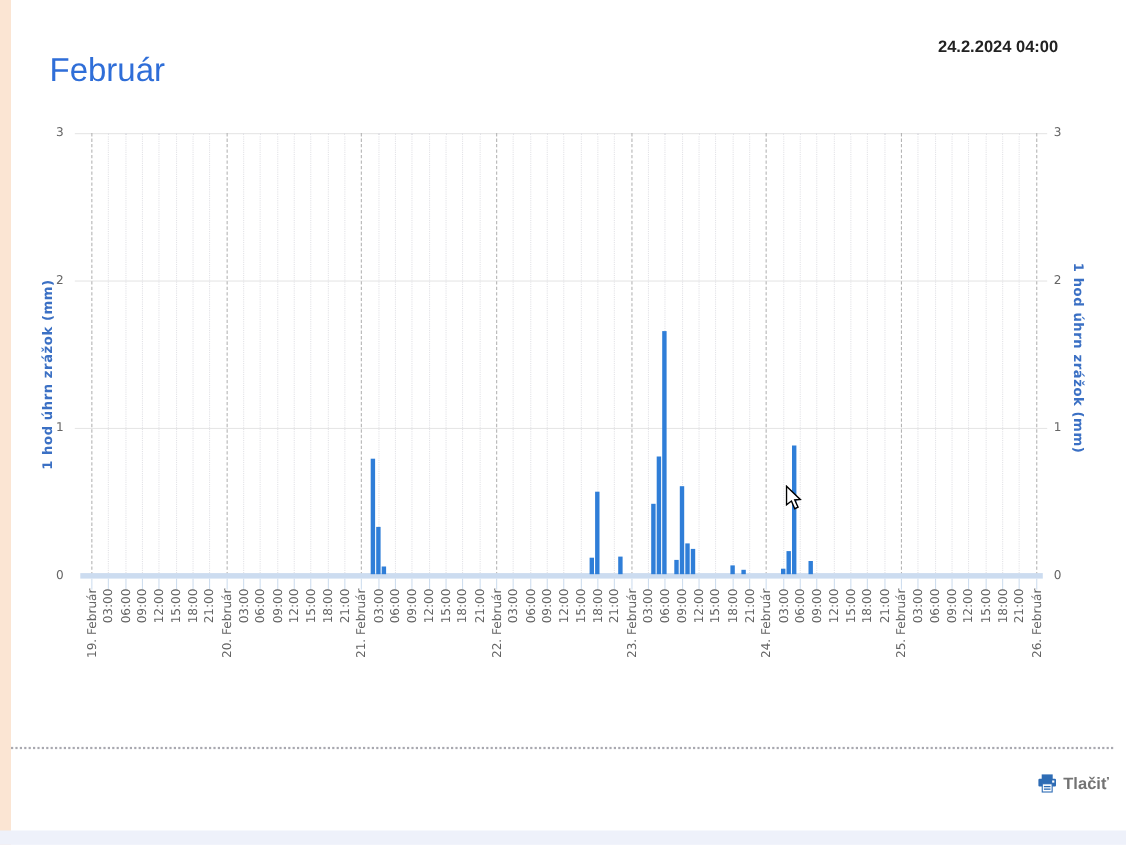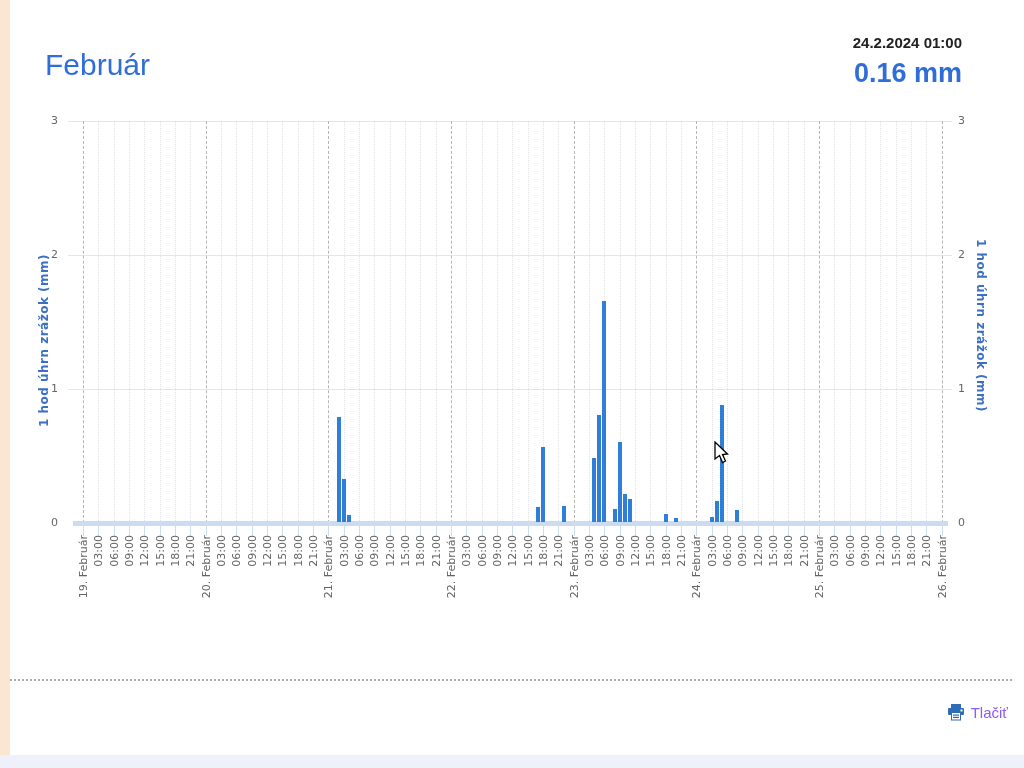--- a/index.html
+++ b/index.html
@@ -28,33 +28,32 @@
        font-size:11px;color:#646464;transform:rotate(-90deg);transform-origin:100% 0;
        white-space:nowrap;}
   .axis-title{position:absolute;width:260px;height:15px;line-height:15px;text-align:center;
        font-size:12px;color:#3b70c4;font-weight:700;letter-spacing:.5px;}
   .axis-title.left{left:-86px;top:333px;transform:rotate(-90deg);}
   .axis-title.right{left:850px;top:318px;transform:rotate(90deg);}
   .separator{position:absolute;left:10px;top:679px;width:1002px;height:0;
        border-top:2px dotted #a9a9b0;}
   .print-row{position:absolute;right:16px;top:703px;display:flex;align-items:center;
        gap:6px;cursor:pointer;pointer-events:auto;}
-  .print-label{font-family:"Liberation Sans",sans-serif;font-size:15px;font-weight:400;color:#8b5cf6;}
+  .print-label{font-family:"Liberation Sans",sans-serif;font-size:15px;font-weight:700;color:#737373;}
   .cursor{position:absolute;left:714px;top:441px;width:16px;height:24px;z-index:50;}
 </style>
 </head>
 <body>
 
 <div class="screen">
   <div class="left-strip"></div>
   <div class="bottom-strip"></div>
 
   <h1 class="page-title">Február</h1>
-  <div class="hdr-timestamp">24.2.2024 01:00</div>
-  <div class="hdr-value">0.16 mm</div>
+  <div class="hdr-timestamp">24.2.2024 04:00</div>
 
   <div id="plot">
     <div class="axis-title left">1 hod úhrn zrážok (mm)</div>
     <div class="axis-title right">1 hod úhrn zrážok (mm)</div>
   <div class="ylab left" style="left: 28px; top: 517px;">0</div>
       <div class="ylab right" style="left: 958px; top: 517px;">0</div>
       <div class="hgrid" style="left: 68px; top: 389px; width: 884px;"></div>
       <div class="ylab left" style="left: 28px; top: 383px;">1</div>
       <div class="ylab right" style="left: 958px; top: 383px;">1</div>
       <div class="hgrid" style="left: 68px; top: 255px; width: 884px;"></div>

